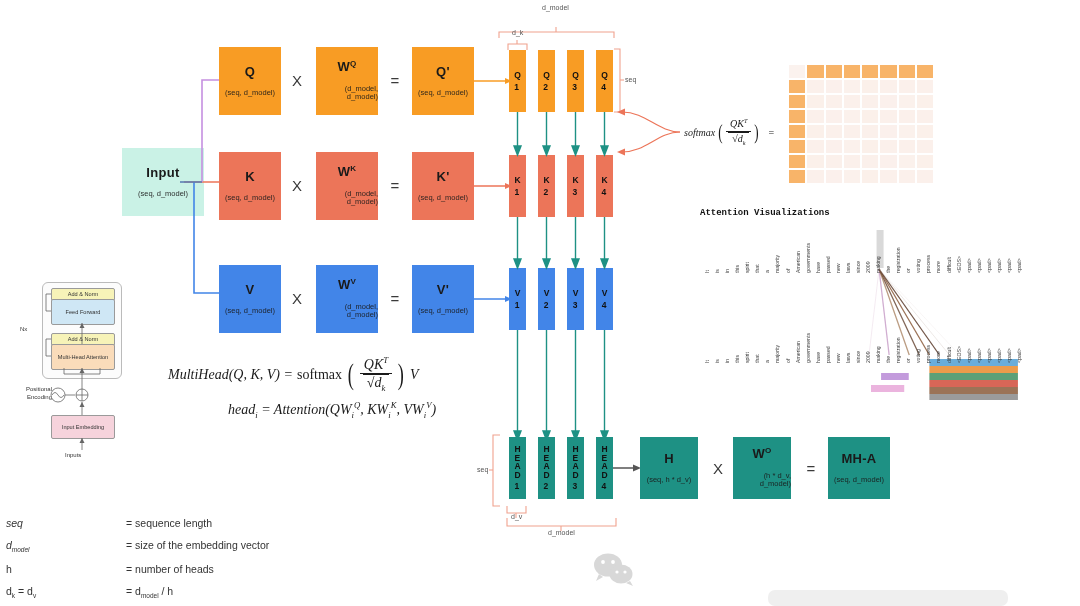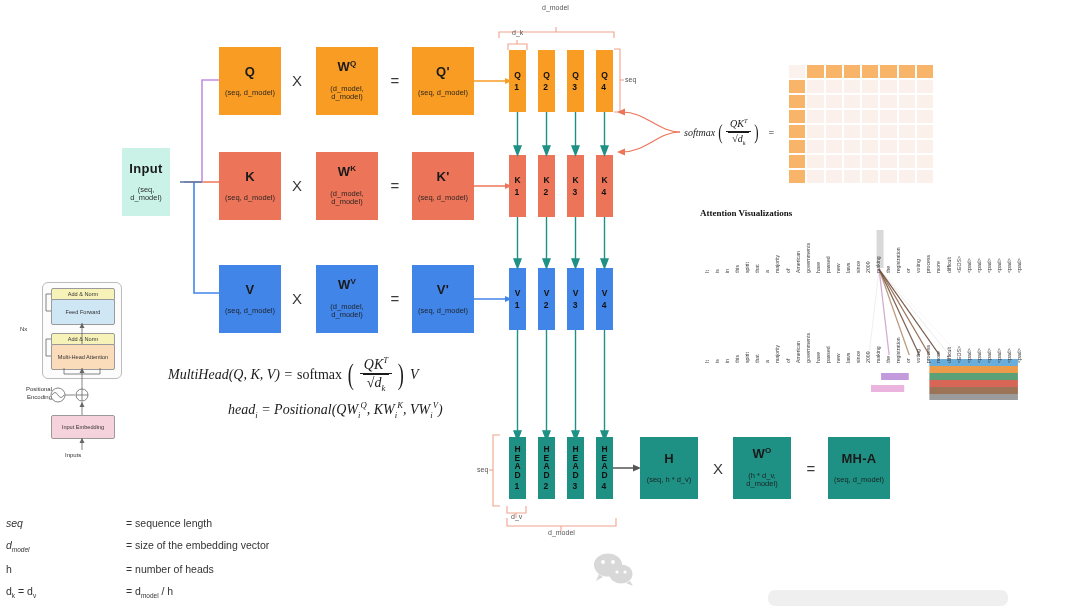--- a/index.html
+++ b/index.html
@@ -3,21 +3,21 @@
 <meta charset="utf-8">
 <style>
   html,body{margin:0;padding:0;background:#ffffff;}
   body{width:1080px;height:606px;position:relative;overflow:hidden;
        font-family:"Liberation Sans",sans-serif;color:#222;}
   #canvas{position:relative;width:1080px;height:606px;}
   .abs{position:absolute;}
   .box{display:flex;flex-direction:column;align-items:center;justify-content:center;
        color:#1a1a1a;text-align:center;line-height:1.1;}
   .box .main{font-weight:bold;font-size:13px;letter-spacing:.3px;}
-  .box .dims{font-size:7.5px;margin-top:10px;opacity:.92;}
+  .box .dims{font-size:7.5px;margin-top:10px;opacity:.92;text-align:right;}
   .orange{background:#F89C24;}
   .salmon{background:#EC7559;}
   .blue{background:#4285E8;}
   .teal{background:#1E9184;}
   .mint{background:#CAF2E6;}
   .vcol{display:flex;flex-direction:column;align-items:center;justify-content:center;
         font-weight:bold;font-size:8.5px;color:#111;line-height:1.0;}
   .vcol span{display:block;}
   .opsym{font-size:15px;color:#3a3a3a;font-weight:400;text-align:center;}
   .lbl{position:absolute;font-size:7px;color:#555;}
@@ -57,21 +57,21 @@
   .wm{position:absolute;color:#d8d8d8;font-size:30px;white-space:nowrap;
       letter-spacing:2px;}
   .wmlogo{position:absolute;color:#d8d8d8;}
   .greybar{position:absolute;background:#efefef;border-radius:7px;}
 </style>
 </head>
 <body>
 
 <div id="canvas">
 
-  <div class="abs box mint" style="left:122px;top:148px;width:48px;height:68px;">
+  <div class="abs box mint" style="left:122px;top:148px;width:82px;height:68px;">
     <div class="main">Input</div>
     <div class="dims">(seq, d_model)</div>
   </div>
 
   <svg class="abs" style="left:180px;top:60px;width:60px;height:250px;overflow:visible;">
 
     <line x1="4" y1="122" x2="56" y2="122" stroke="#EC7559" stroke-width="1.6"></line>
     <polygon points="56,122 50,119 50,125" fill="#EC7559"></polygon>
 
     <path d="M22,122 L22,20 L56,20" stroke="#C58FE0" stroke-width="1.6" fill="none"></path>
@@ -456,21 +456,21 @@
       <span class="num"><span>QK</span><sup>T</sup></span>
       <span class="den sqrt">√<span>d</span><sub>k</sub></span>
     </span>
     <span class="paren">)</span>
     <span>V</span>
   </div>
 
   <div class="abs formula" style="left:228px;top:400px;font-size:14px;">
     <span><span>head</span><sub>i</sub></span>
     <span>
-      <span>= Positional(QW</span><sub>i</sub><sup>Q</sup>,
+      <span>= Attention(QW</span><sub>i</sub><sup>Q</sup>,
       <span>KW</span><sub>i</sub><sup>K</sup>,
       <span>VW</span><sub>i</sub><sup>V</sup>)
     </span>
   </div>
 
 
   <table class="abs legendtbl" style="left:6px;top:512px;border-collapse:collapse;">
     <tbody>
         <tr>
       <td class="term"><span>seq</span></td>
@@ -538,21 +538,21 @@
       </g>
       <g fill="#666">
         <polygon points="62,156 59.5,161 64.5,161"></polygon>
         <polygon points="62,120 59.5,125 64.5,125"></polygon>
         <polygon points="62,86 59.5,91 64.5,91"></polygon>
         <polygon points="62,41 59.5,46 64.5,46"></polygon>
       </g>
     </svg>
   </div>
 
-  <div class="vizttl" style="left:700px;top:208px;">Attention Visualizations</div>
+  <div class="vizttl" style="left:700px;top:208px;font-family:Liberation Mono, monospace;">Attention Visualizations</div>
 
   <div class="abs" id="attnviz" style="left:700px;top:225px;width:340px;height:175px;">
       <svg width="340" height="175" style="position: absolute; left: 0px; top: 0px;">
         <rect x="176.5625" y="5" width="7" height="38" fill="#d9d9d9"></rect>
         <line x1="179.0625" y1="44" x2="189.125" y2="130" stroke="#c9a0c9" stroke-width="1.3" opacity="0.85"></line>
         <line x1="179.0625" y1="44" x2="209.25" y2="130" stroke="#b08c6e" stroke-width="1.3" opacity="0.85"></line>
         <line x1="179.0625" y1="44" x2="219.3125" y2="130" stroke="#6b4c3a" stroke-width="1.3" opacity="0.85"></line>
         <line x1="179.0625" y1="44" x2="229.375" y2="130" stroke="#8a5a3a" stroke-width="1.3" opacity="0.85"></line>
         <line x1="179.0625" y1="44" x2="239.4375" y2="130" stroke="#5a3a2a" stroke-width="1.3" opacity="0.85"></line>
         <line x1="179.0625" y1="44" x2="249.5" y2="130" stroke="#c0b0a8" stroke-width="0.7" opacity="0.4"></line>

